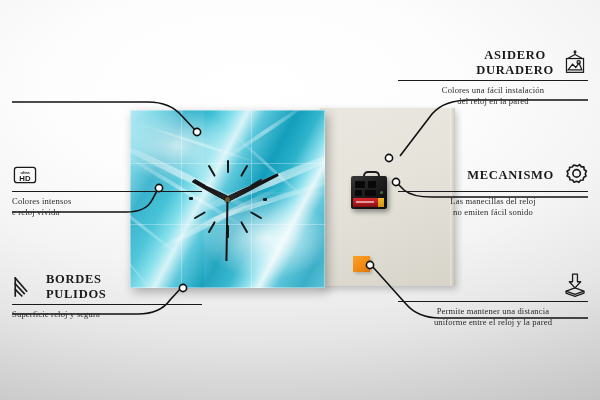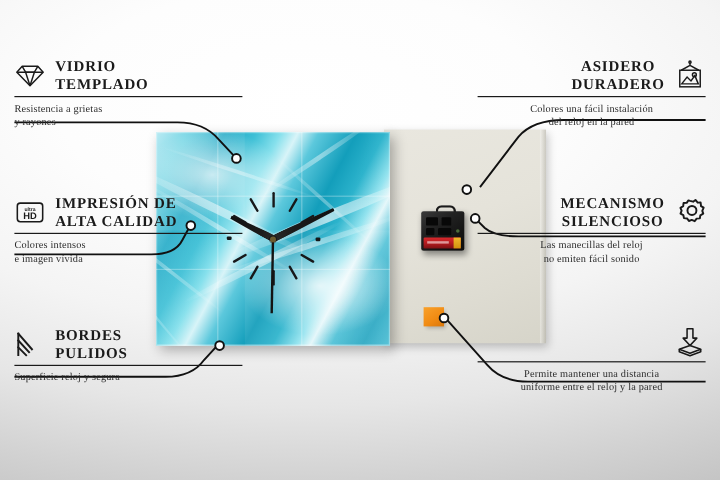--- a/index.html
+++ b/index.html
@@ -201,56 +201,32 @@
     <g fill="#fff" stroke="#111" stroke-width="1.6">
       <circle cx="197" cy="132" r="3.6"></circle>
       <circle cx="159" cy="188" r="3.6"></circle>
       <circle cx="183" cy="288" r="3.6"></circle>
       <circle cx="389" cy="158" r="3.6"></circle>
       <circle cx="396" cy="182" r="3.6"></circle>
       <circle cx="370" cy="265" r="3.6"></circle>
     </g>
   </svg>
 
-  <div class="callout left" style="top:48px;">
-    <div class="co-head">
-      <svg class="ico" viewBox="0 0 32 32">
-        <g fill="none" stroke="#1a1a1a" stroke-width="1.5" stroke-linejoin="round">
-          <path d="M2.5 12.5 L8 6.5 L24 6.5 L29.5 12.5 L16 26.5 Z"></path>
-          <path d="M2.5 12.5 L29.5 12.5"></path>
-            <path d="M8 6.5 L11.5 12.5 L16 26.5"></path>
-          <path d="M24 6.5 L20.5 12.5 L16 26.5"></path>
-            <path d="M11.5 12.5 L20.5 12.5"></path>
-        </g>
-      </svg>
-      <div>
-        <div class="co-title">VIDRIO</div>
-        <div class="co-title">TEMPLADO</div>
-      </div>
-    </div>
-    <div class="co-rule"></div>
-    <div class="co-desc">Resistencia a grietas</div>
-    <div class="co-desc">y rayones</div>
-  </div>
 
   <div class="callout left" style="top:162px;">
     <div class="co-head">
       <svg class="ico" viewBox="0 0 32 32">
         <rect x="3" y="6.5" width="26" height="19" rx="3" fill="none" stroke="#1a1a1a" stroke-width="1.6"></rect>
         <text x="16" y="14.6" text-anchor="middle" font-family="Liberation Sans, sans-serif" font-size="5.2" font-weight="700" fill="#1a1a1a">ultra</text>
         <text x="16" y="23" text-anchor="middle" font-family="Liberation Sans, sans-serif" font-size="9.6" font-weight="700" fill="#1a1a1a">HD</text>
       </svg>
-      <div>
-        <div class="co-title">IMPRESIÓN DE</div>
-        <div class="co-title">ALTA CALIDAD</div>
-      </div>
     </div>
     <div class="co-rule"></div>
     <div class="co-desc">Colores intensos</div>
-    <div class="co-desc">e imagen vívida</div>
+    <div class="co-desc">e reloj vívida</div>
   </div>
 
   <div class="callout left" style="top:272px;">
     <div class="co-head">
       <svg class="ico" viewBox="0 0 32 32">
         <g stroke="#1a1a1a" stroke-width="2" fill="none" stroke-linecap="square">
           <path d="M4 5 L18 21"></path>
             <path d="M4 12 L15 24"></path>
             <path d="M4 19 L12 27"></path>
           <path d="M4 5 L4 27"></path>
@@ -294,21 +270,20 @@
           <path d="M16 4.2 L19.2 5.0 L21.6 3.2 L23.9 6.0 L26.9 5.9 L27.3 9.5
                    L30.0 11.1 L28.6 14.4 L29.6 17.3 L26.6 19.0 L26.1 22.1
                    L22.8 22.4 L20.8 25.0 L17.8 23.7 L14.9 24.8 L13.0 22.2
                    L9.8 21.9 L9.2 18.8 L6.3 17.2 L7.4 14.2 L6.2 11.3
                    L9.0 9.6 L9.4 6.4 L12.6 6.2 L14.4 3.7 Z"></path>
           <circle cx="18" cy="14" r="4.6"></circle>
         </g>
       </svg>
       <div>
         <div class="co-title">MECANISMO</div>
-        <div class="co-title">SILENCIOSO</div>
       </div>
     </div>
     <div class="co-rule"></div>
     <div class="co-desc">Las manecillas del reloj</div>
     <div class="co-desc">no emiten fácil sonido</div>
   </div>
 
   <div class="callout right" style="top:272px;">
     <div class="co-head">
       <svg class="ico" viewBox="0 0 32 32">

